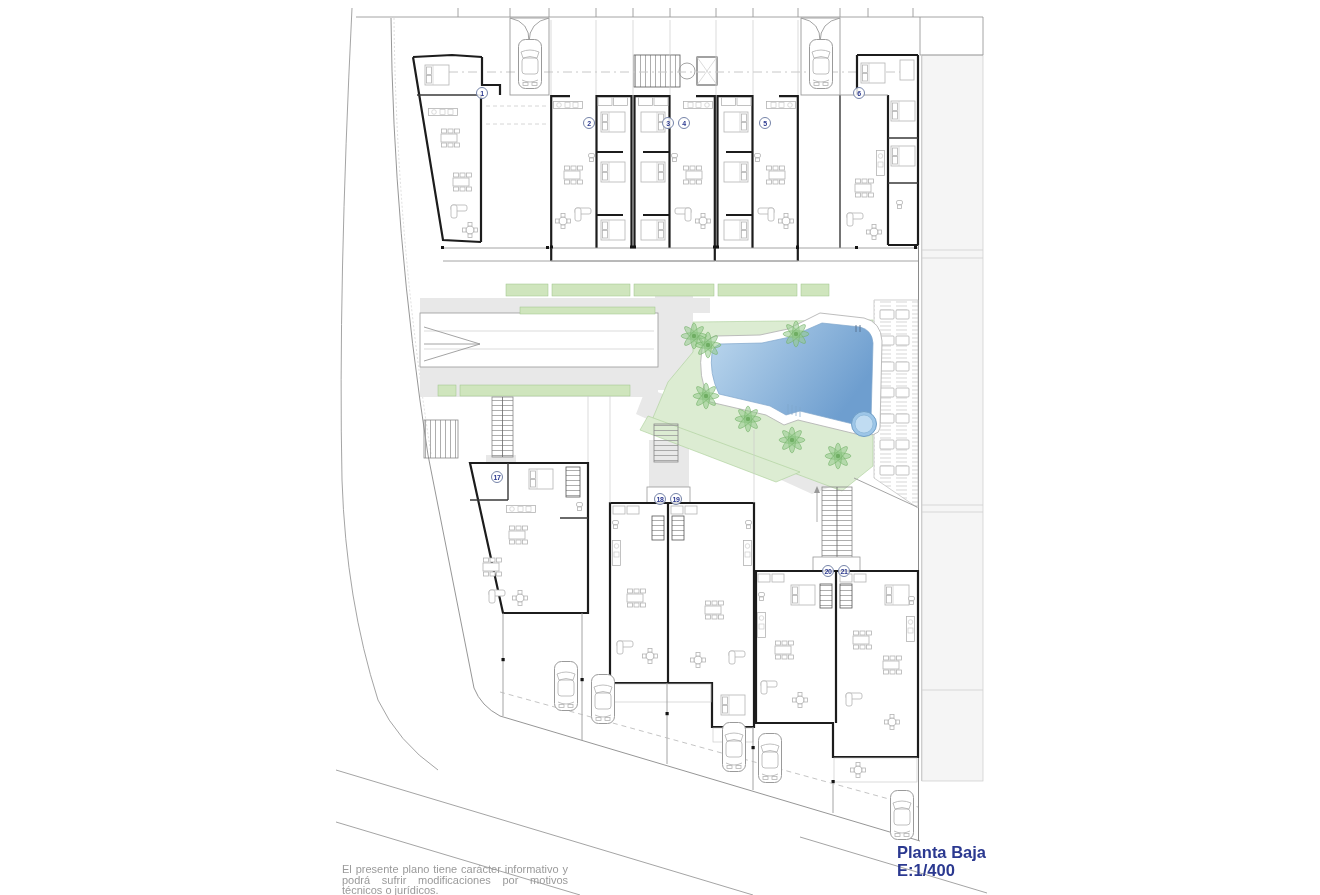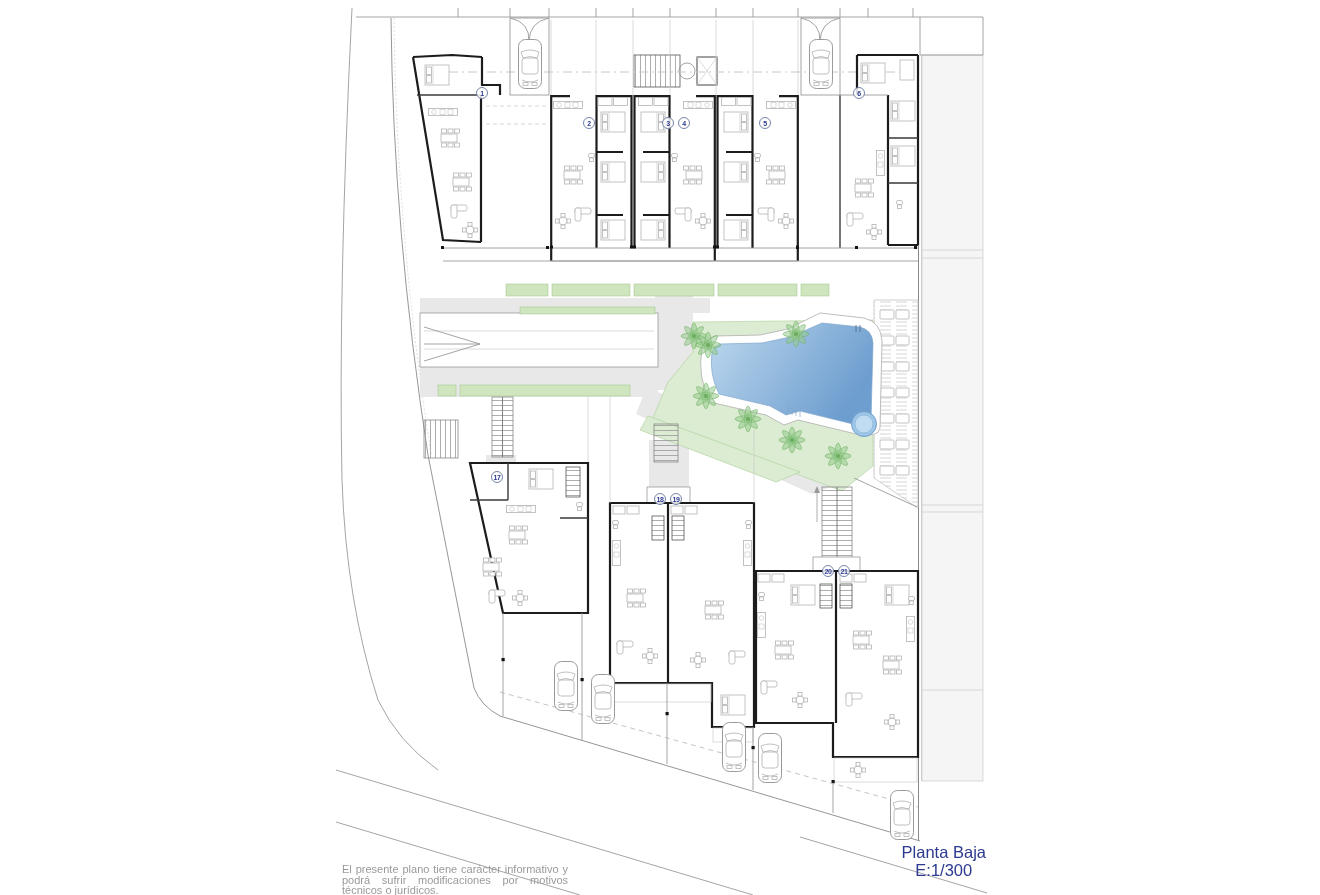--- a/index.html
+++ b/index.html
@@ -26,22 +26,22 @@
   .stopB{stop-color:var(--pool-dark);}
   .palm-frond{fill:var(--palm);fill-opacity:.55;stroke:#6fae63;stroke-width:.5;}
   
   .badge{
     position:absolute;width:12px;height:12px;border-radius:50%;
     border:1px solid #7583a8;background:rgba(255,255,255,.85);
     color:var(--accent);font-size:7px;font-weight:bold;line-height:11px;
     text-align:center;box-sizing:border-box;letter-spacing:-.5px;
   }
   .title-block{
-    position:absolute;right:334px;top:843px;text-align:center;
-    color:var(--accent);font-weight:normal;font-size:16.5px;line-height:18px;
+    position:absolute;right:334px;top:843px;text-align:left;
+    color:var(--accent);font-weight:bold;font-size:16.5px;line-height:18px;
   }
   .disclaimer{
     position:absolute;left:342px;top:864px;width:226px;
     color:#9a9a9a;font-size:11px;line-height:10.5px;text-align:justify;
   }
 </style>
 </head>
 <body>
 
 <div class="stage">
@@ -383,18 +383,18 @@
 <span class="badge" style="left:759px;top:117px">5</span>
 <span class="badge" style="left:853px;top:87px">6</span>
 <span class="badge" style="left:491px;top:471px">17</span>
 <span class="badge" style="left:654px;top:493px">18</span>
 <span class="badge" style="left:670px;top:493px">19</span>
 <span class="badge" style="left:822px;top:565px">20</span>
 <span class="badge" style="left:838px;top:565px">21</span>
 
 <div class="title-block">
   <div>Planta Baja</div>
-  <div>E:1/300</div>
+  <div>E:1/400</div>
 </div>
 
 <div class="disclaimer">El presente plano tiene carácter informativo y podrá sufrir modificaciones por motivos técnicos o jurídicos.</div>
 
 </div>
 
 </body></html>

